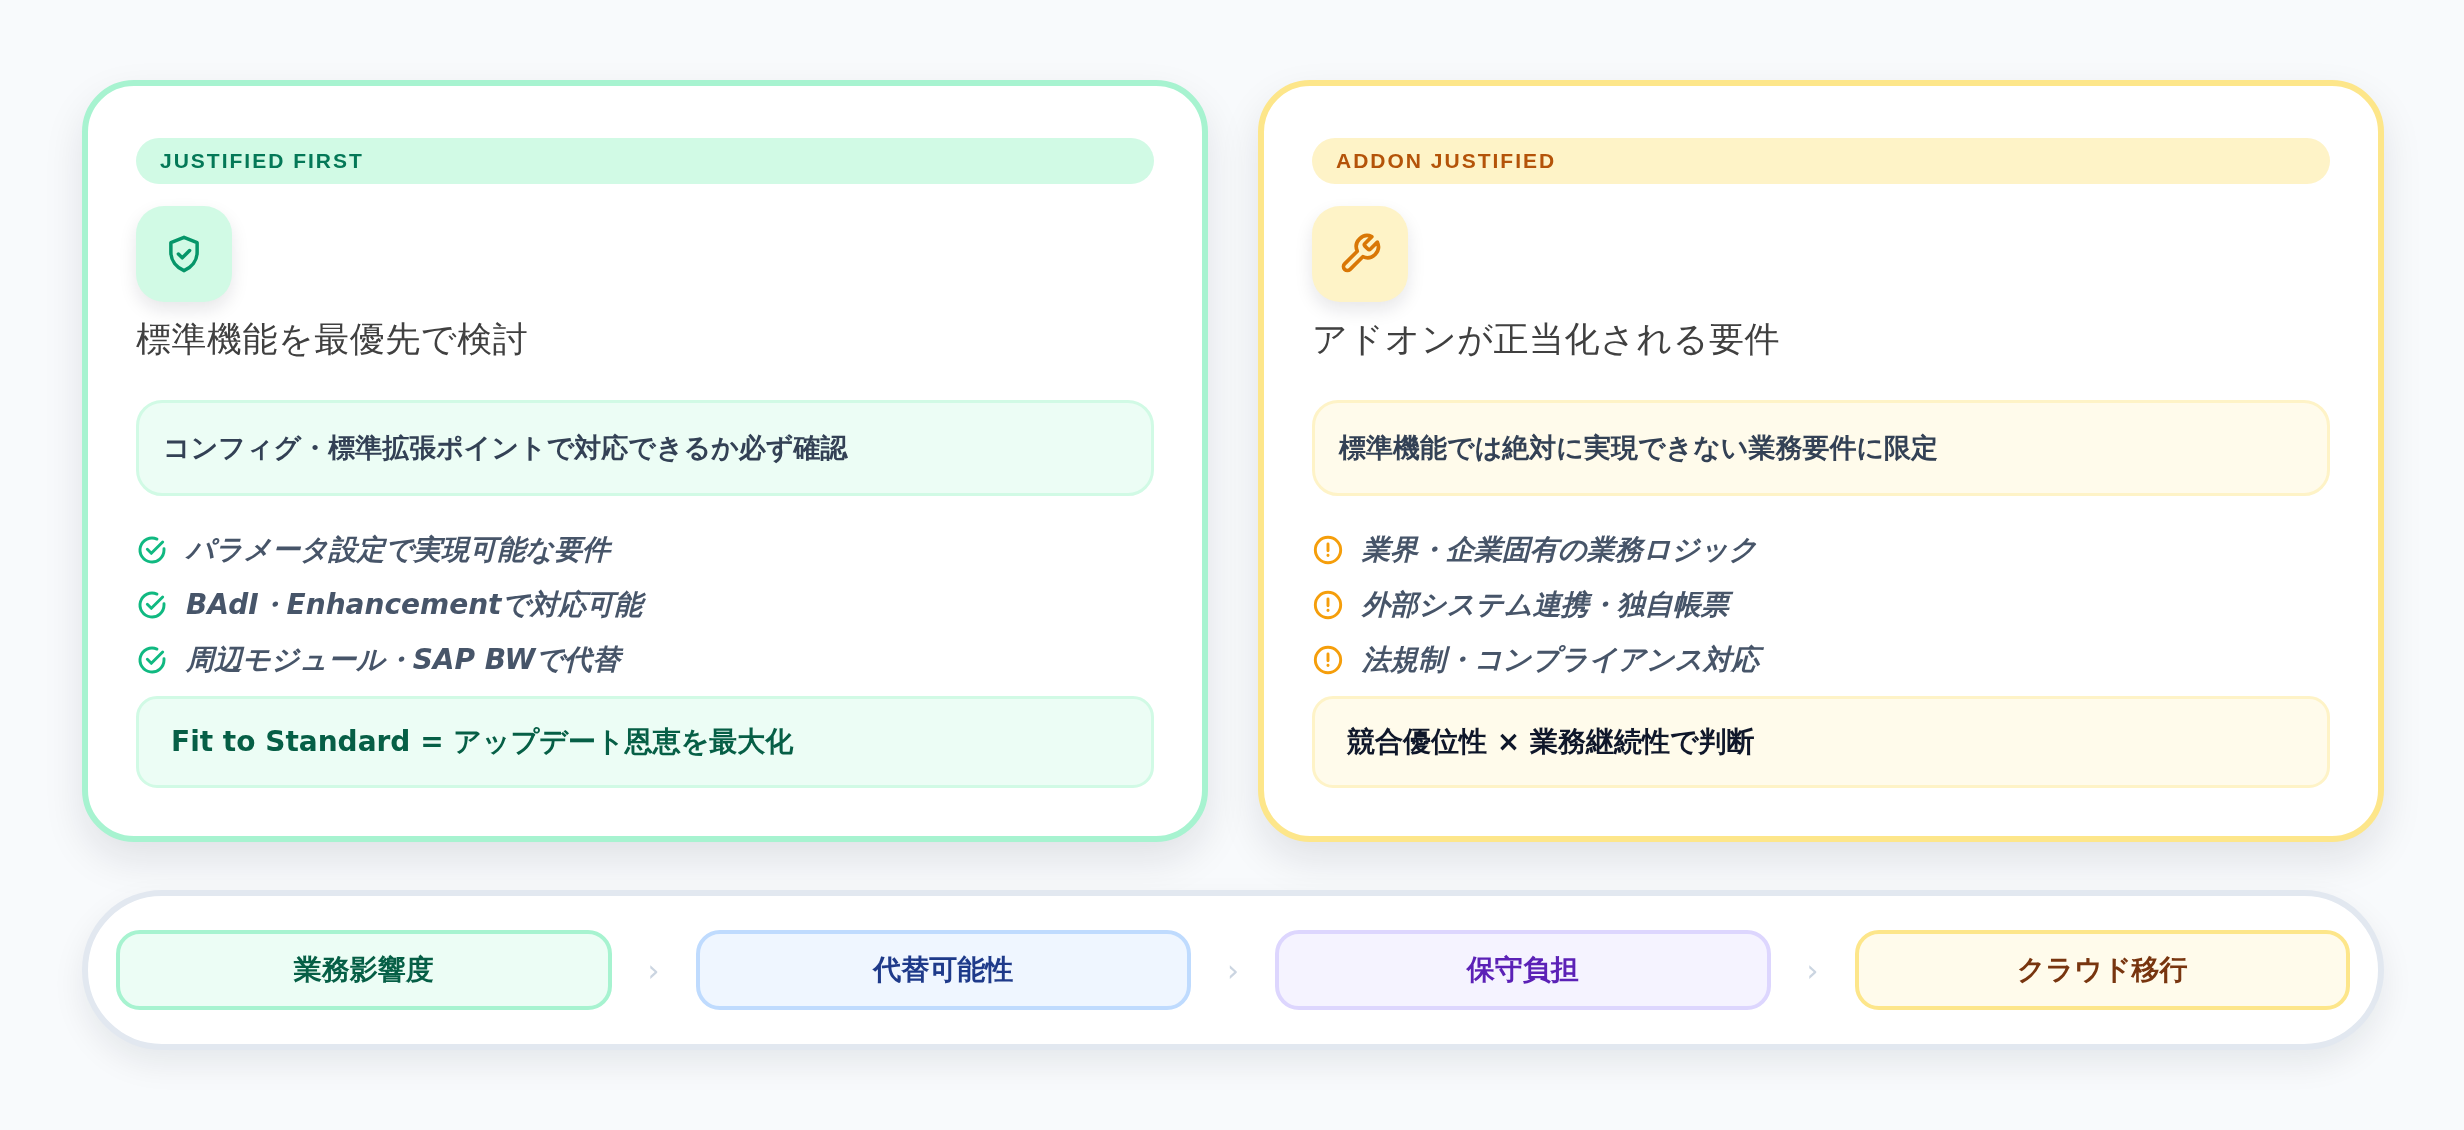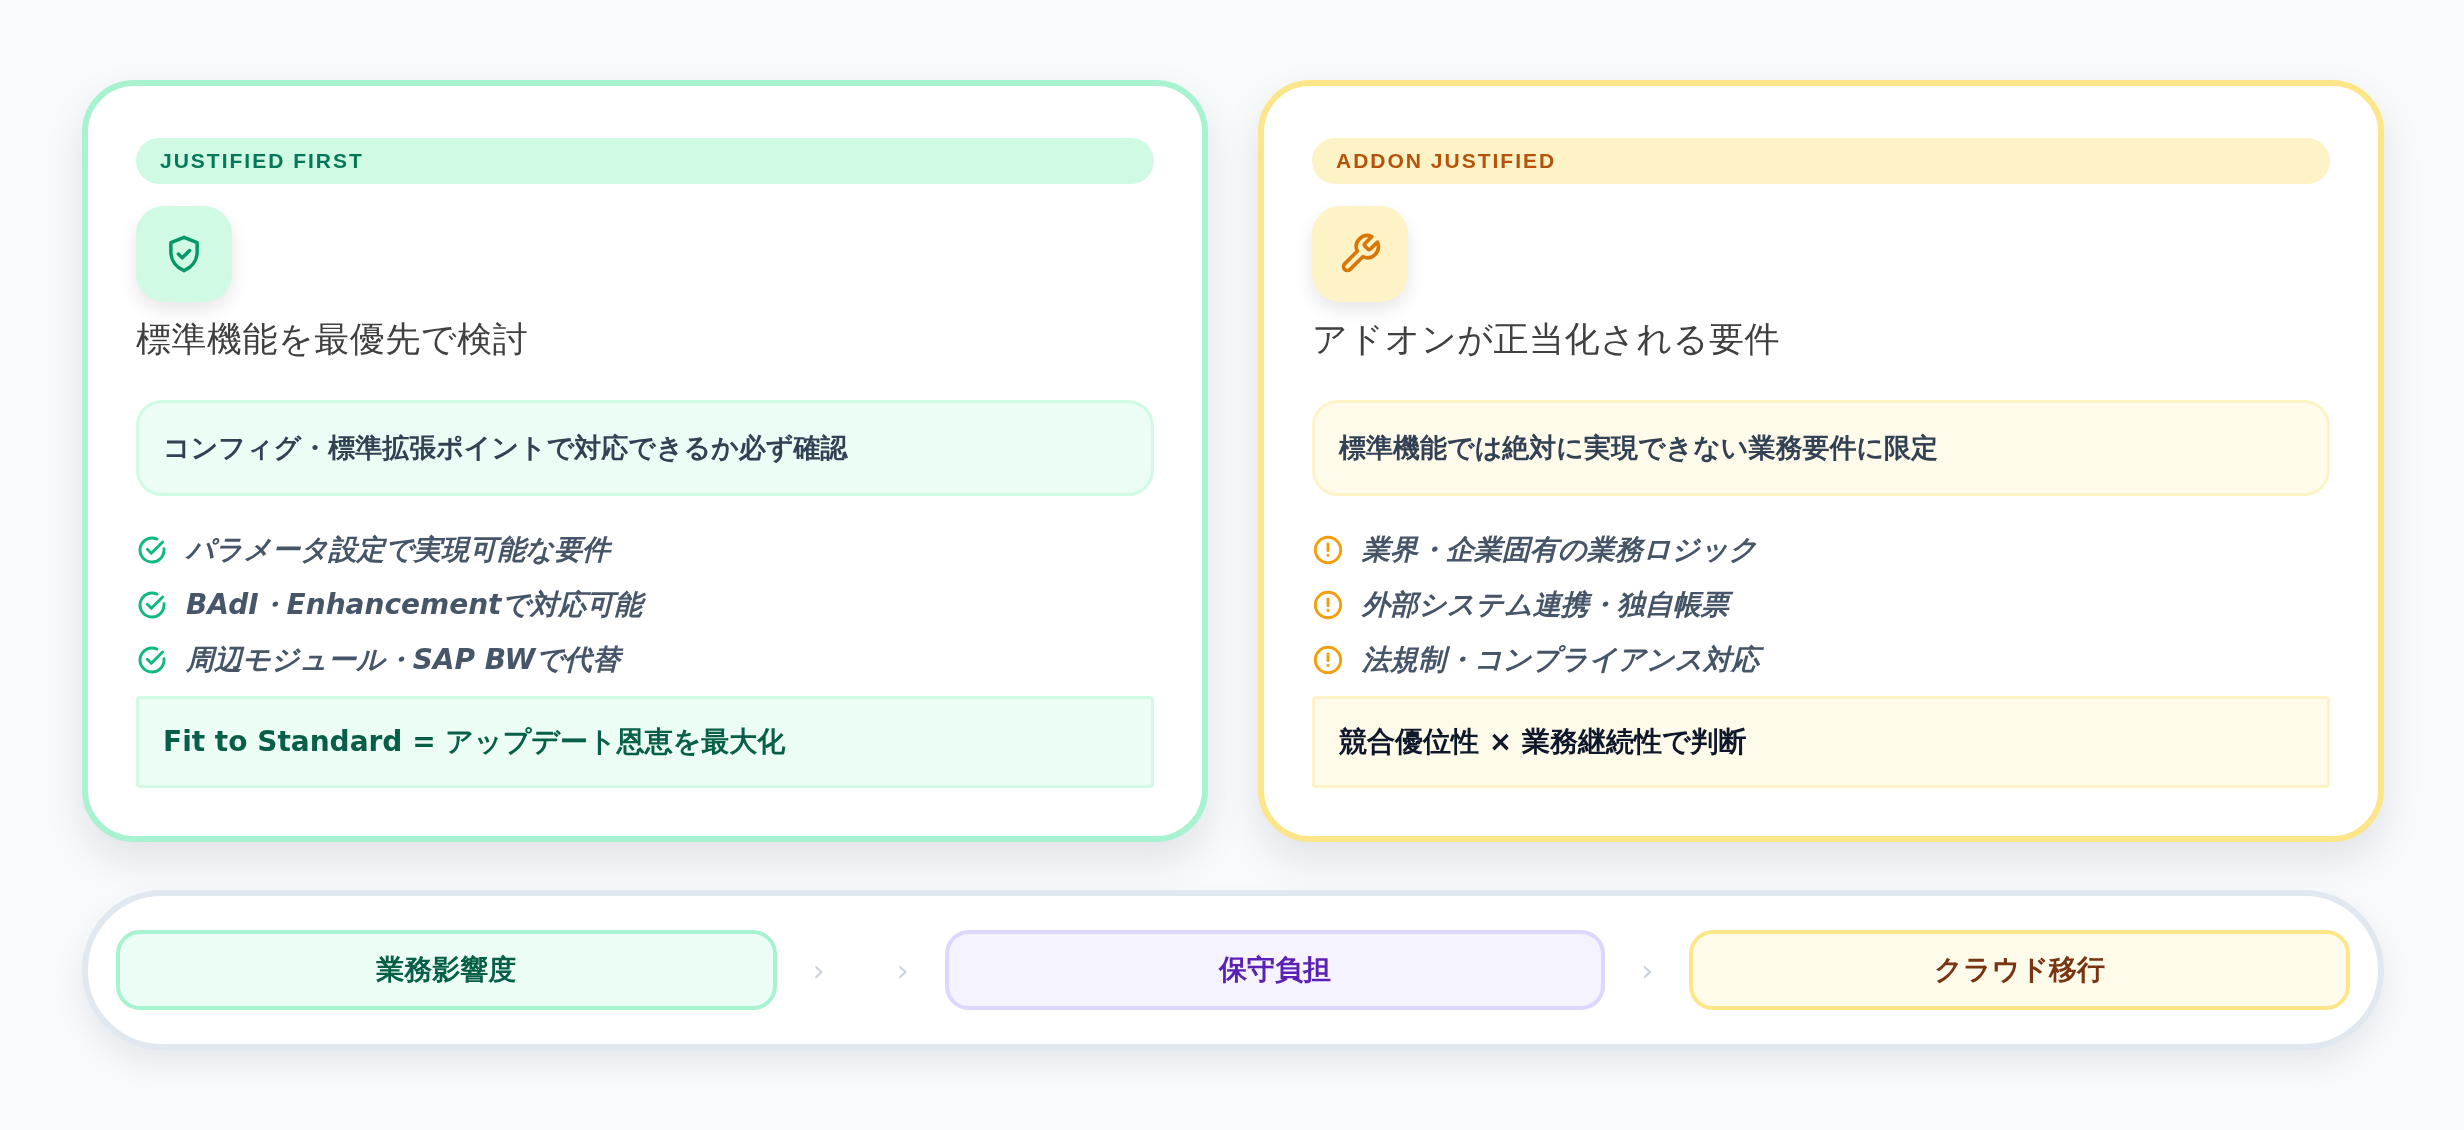--- a/index.html
+++ b/index.html
@@ -53,22 +53,22 @@
 
     .list { position: absolute; left: 48px; top: 436px; list-style: none; font-style: italic; }
     .list li {
       display: flex; align-items: center; height: 55px;
       font-size: 28px; font-weight: 700; color: #475569;
     }
     .list li .ic { width: 32px; height: 32px; margin-right: 18px; flex: none; }
 
     .foot {
       position: absolute; left: 48px; right: 48px; top: 610px; height: 92px;
-      border: 3px solid; border-radius: 4px;
-      padding-left: 24px; display: flex; align-items: center;
+      border: 3px solid; border-radius: 21px;
+      padding-left: 32px; display: flex; align-items: center;
       font-size: 28px; font-weight: 700;
     }
     .std .foot { background: #ecfdf5; border-color: #d1fae5; color: #065f46; }
     .addon .foot { background: #fffbeb; border-color: #fef3c7; color: #0f172a; }
 
     .flow {
       position: absolute; left: 82px; top: 890px; width: 2302px; height: 160px;
       background: #ffffff; border: 6px solid #e2e8f0; border-radius: 80px;
       box-shadow: 0 14px 32px rgba(15, 23, 42, 0.08);
       display: flex; align-items: center; padding: 0 28px;
@@ -168,20 +168,23 @@
     <div class="foot">
       <span>競合優位性 × 業務継続性で判断</span>
     </div>
   </section>
 
   <div class="flow">
     <div class="step" style="background:#ecfdf5;border-color:#a7f3d0;color:#065f46;">
       <span>業務影響度</span>
     </div>
     <div class="arrow">›</div>
+    <div class="step" style="background:#eff6ff;border-color:#bfdbfe;color:#1e3a8a;">
+      <span>代替可能性</span>
+    </div>
     <div class="arrow">›</div>
     <div class="step" style="background:#f5f3ff;border-color:#ddd6fe;color:#5b21b6;">
       <span>保守負担</span>
     </div>
     <div class="arrow">›</div>
     <div class="step" style="background:#fffbeb;border-color:#fde68a;color:#78350f;">
       <span>クラウド移行</span>
     </div>
   </div>
 

